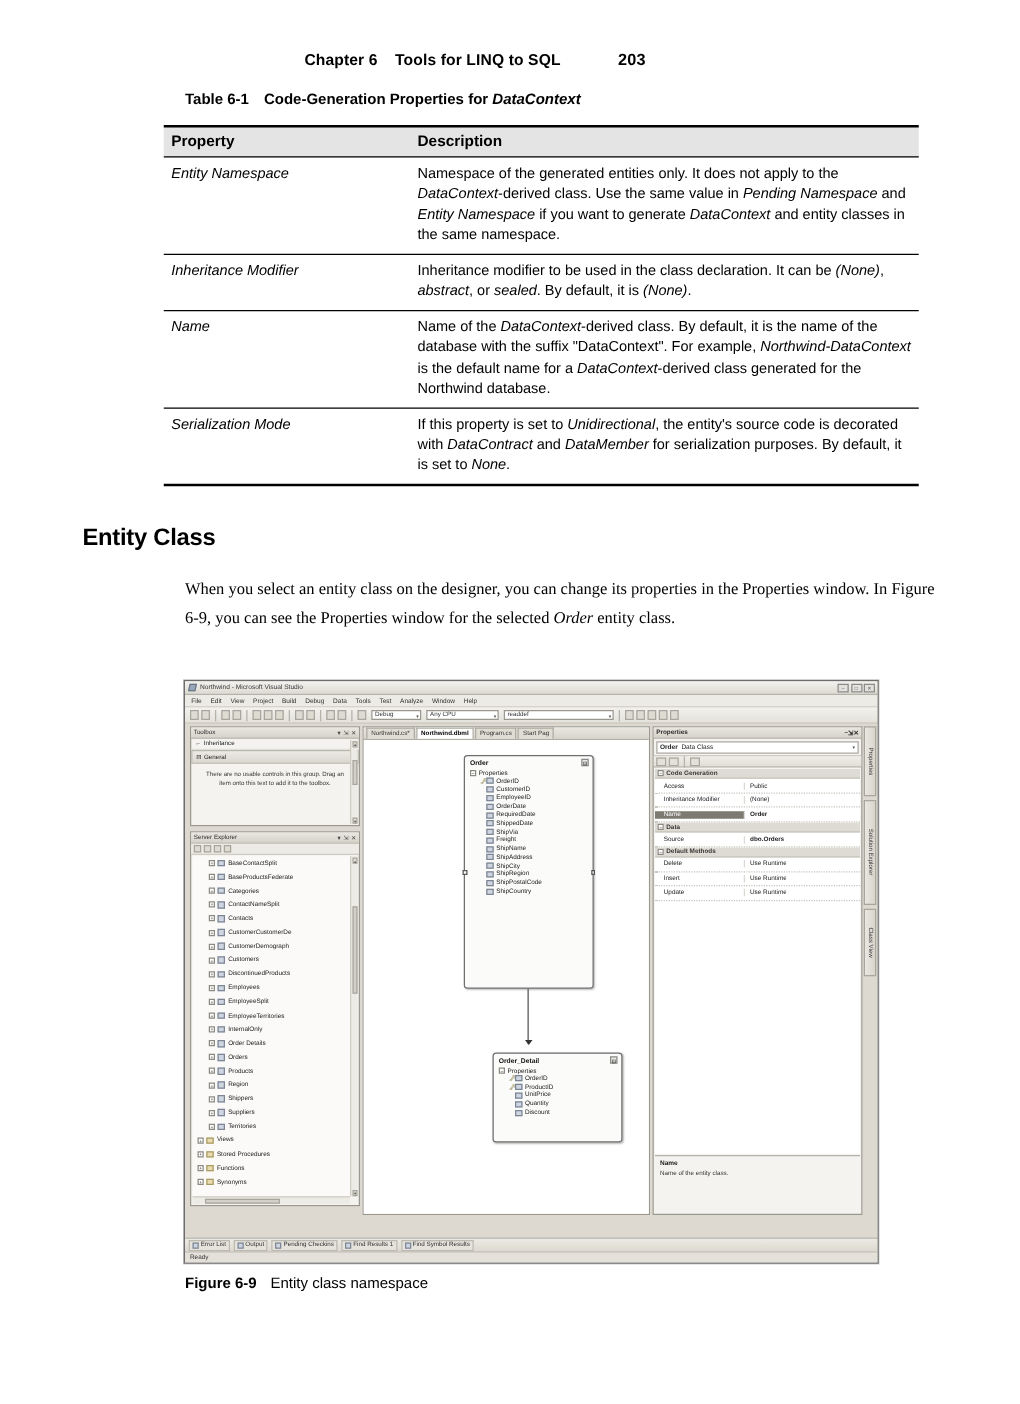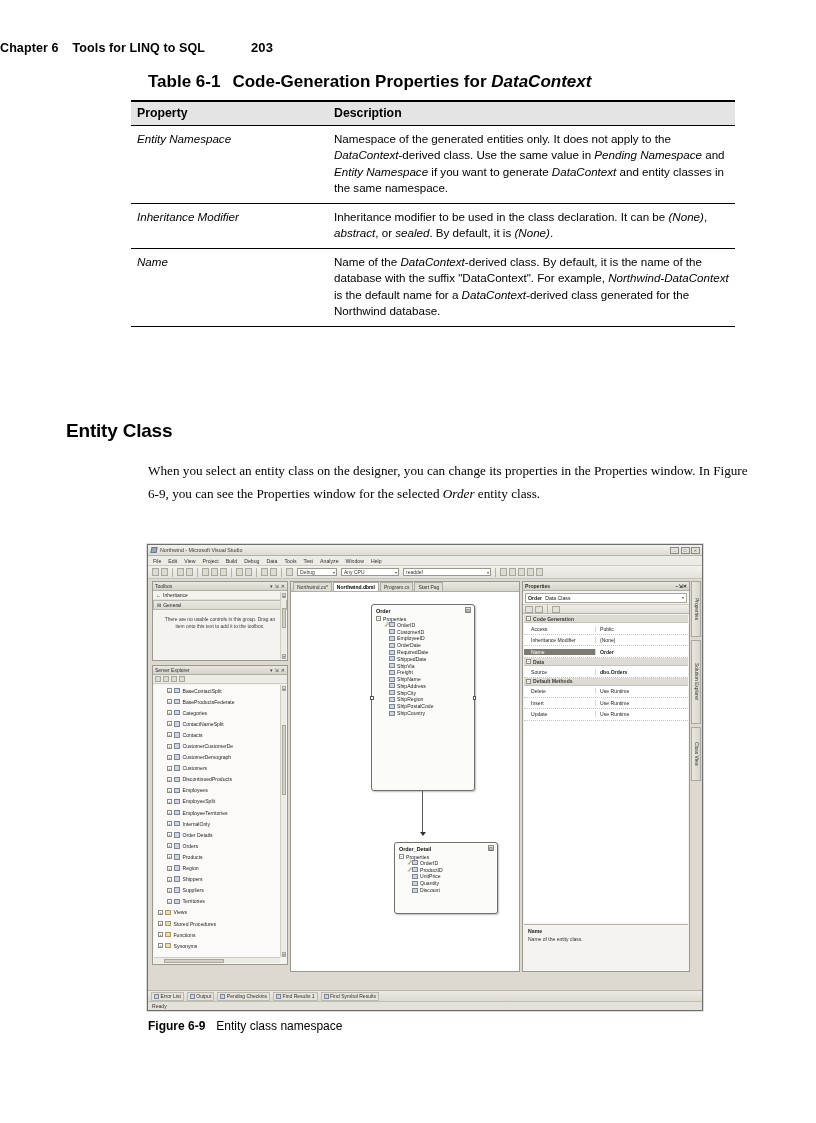--- a/index.html
+++ b/index.html
@@ -6,30 +6,30 @@
   body{
     width:816px;height:1123px;background:#ffffff;
     font-family:"Liberation Sans", sans-serif;
     color:#000;overflow:hidden;position:relative;
   }
   .page{position:relative;width:816px;height:1123px;}
 
   
   .runhead{
     position:absolute;left:0;right:56px;top:40px;
-    text-align:left;font-size:12.5px;font-weight:bold;
+    text-align:center;font-size:12.5px;font-weight:bold;
     letter-spacing:.1px;
   }
   .runhead .chap{margin-right:14px;font-weight:bold;}
   .runhead .ttl{margin-right:46px;font-weight:bold;}
   .runhead .pno{font-size:13px;font-weight:bold;}
 
   
   .tbl-caption{
-    position:absolute;left:148px;top:72px;font-size:17px;font-weight:bold;
+    position:absolute;left:148px;top:72px;font-size:12px;font-weight:bold;
   }
   .tbl-caption .num{margin-right:12px;}
   .tbl-caption i{font-style:italic;}
 
   table.props{
     position:absolute;left:131px;top:100px;width:604px;
     border-collapse:collapse;font-size:11.6px;
   }
   table.props th{
     background:#e4e4e4;text-align:left;font-weight:bold;font-size:12.3px;
@@ -364,20 +364,24 @@
         <td>Namespace of the generated entities only. It does not apply to the <i>DataContext</i>-derived class. Use the same value in <i>Pending Namespace</i> and <i>Entity Namespace</i> if you want to generate <i>DataContext</i> and entity classes in the same namespace.</td>
       </tr>
       <tr>
         <td class="c1">Inheritance Modifier</td>
         <td>Inheritance modifier to be used in the class declaration. It can be <i>(None)</i>, <i>abstract</i>, or <i>sealed</i>. By default, it is <i>(None)</i>.</td>
       </tr>
       <tr>
         <td class="c1">Name</td>
         <td>Name of the <i>DataContext</i>-derived class. By default, it is the name of the database with the suffix "DataContext". For example, <i>Northwind-DataContext</i> is the default name for a <i>DataContext</i>-derived class generated for the Northwind database.</td>
       </tr>
+      <tr class="last">
+        <td class="c1">Serialization Mode</td>
+        <td>If this property is set to <i>Unidirectional</i>, the entity's source code is decorated with <i>DataContract</i> and <i>DataMember</i> for serialization purposes. By default, it is set to <i>None</i>.</td>
+      </tr>
     </tbody>
   </table>
 
   <h2 class="sect">Entity Class</h2>
   <p class="body">When you select an entity class on the designer, you can change its properties in the Properties window. In Figure 6-9, you can see the Properties window for the selected <i>Order</i> entity class.</p>
 
   <div class="vs">
 
     <div class="vs-title">
       <span class="vsicon"></span>

